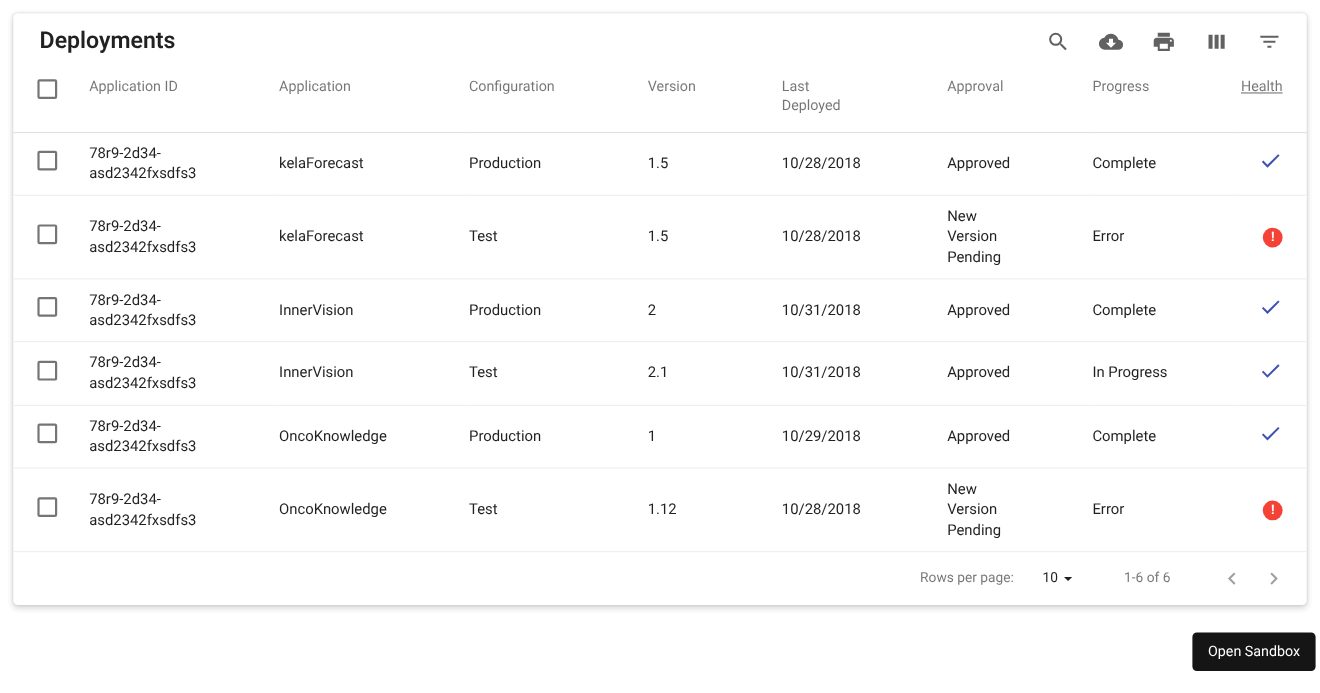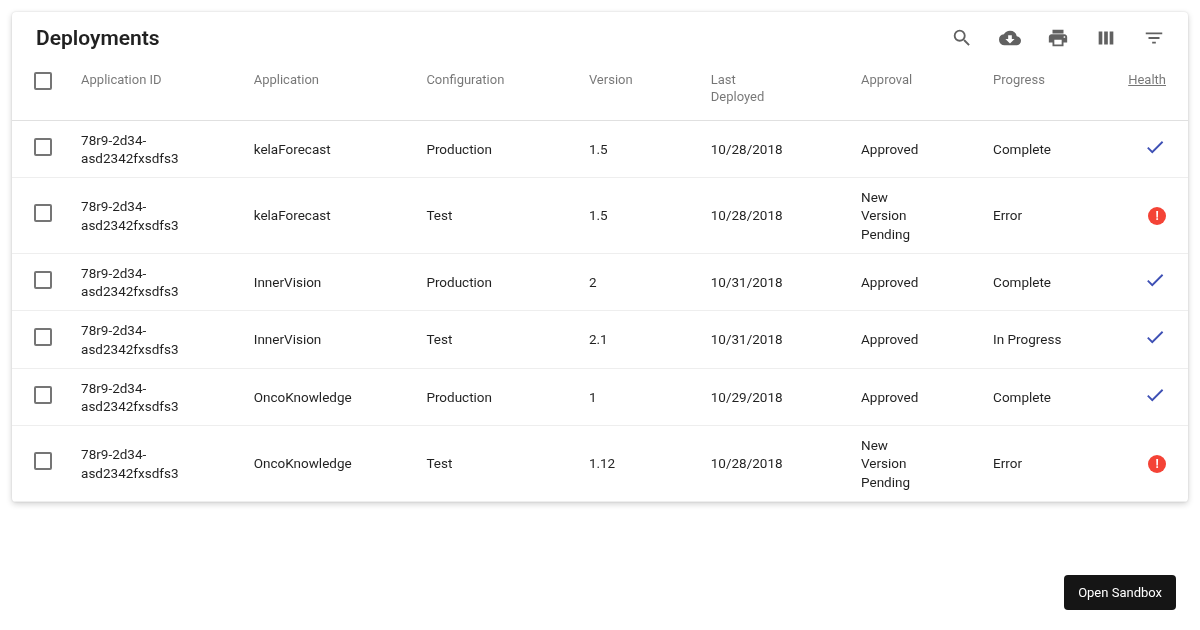--- a/index.html
+++ b/index.html
@@ -101,21 +101,21 @@
   .footer .range { margin-right: 30px; }
   .footer .nav-btn {
     color: rgba(0,0,0,0.38);
     width: 24px; height: 24px;
     display:inline-flex; align-items:center; justify-content:center;
     margin-left: 14px; cursor: pointer;
   }
   .sandbox-btn {
     position: absolute;
     bottom: 20px;
-    right: 24px;
+    right: 4px;
     background: #151515;
     color: #fff;
     font-size: 13px;
     padding: 10px 14px;
     border-radius: 4px;
     cursor: pointer;
   }
   .health-ok { color: #3f51b5; }
   .health-err {
     width: 18px; height: 18px; border-radius: 50%;
@@ -285,16 +285,36 @@
             <div class="narrow-cell">New Version Pending</div>
           </td>
           <td class="col-operation">
             <div class="narrow-cell">Error</div>
           </td>
           <td class="col-health"><span class="health-err">!</span></td>
         </tr>
       </tbody>
   </table>
 
+  <div class="footer">
+    <span class="rpp-label">Rows per page:</span>
+    <span class="rpp-value">
+      <span>10</span>
+      <svg width="18" height="18" viewBox="0 0 24 24" fill="currentColor">
+          <path d="M7 10l5 5 5-5z"></path>
+        </svg>
+    </span>
+    <span class="range">1-6 of 6</span>
+    <span class="nav-btn">
+      <svg width="22" height="22" viewBox="0 0 24 24" fill="currentColor">
+          <path d="M15.41 7.41L14 6l-6 6 6 6 1.41-1.41L10.83 12z"></path>
+        </svg>
+    </span>
+    <span class="nav-btn">
+      <svg width="22" height="22" viewBox="0 0 24 24" fill="currentColor">
+          <path d="M8.59 16.59L10 18l6-6-6-6-1.41 1.41L13.17 12z"></path>
+        </svg>
+    </span>
+  </div>
 
 </div>
 
 <div class="sandbox-btn">Open Sandbox</div>
 
 </body></html>

